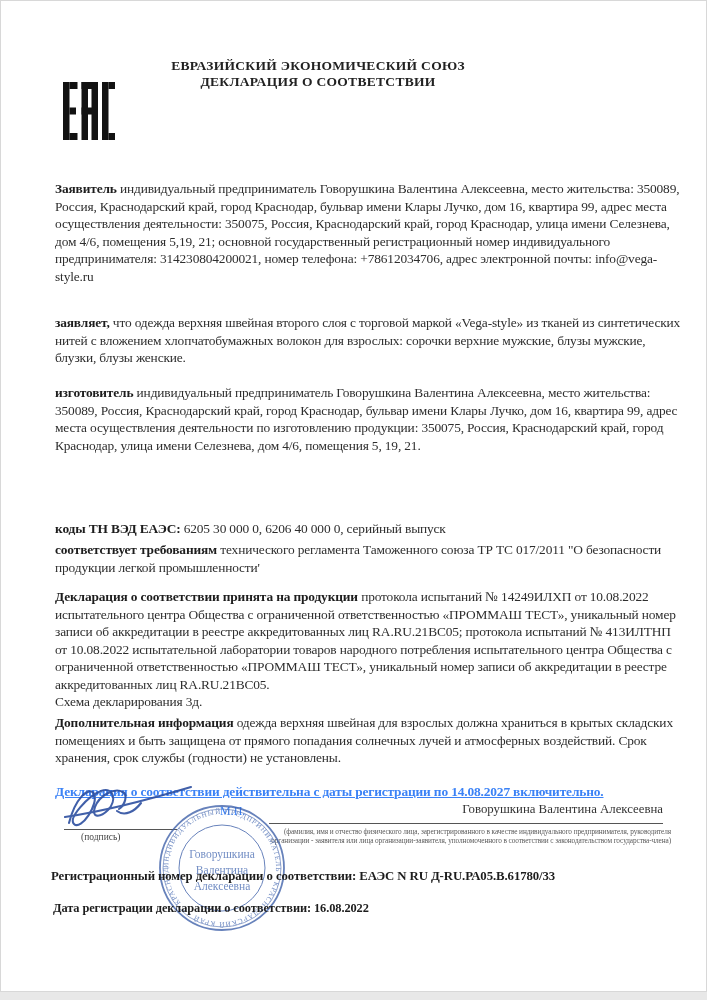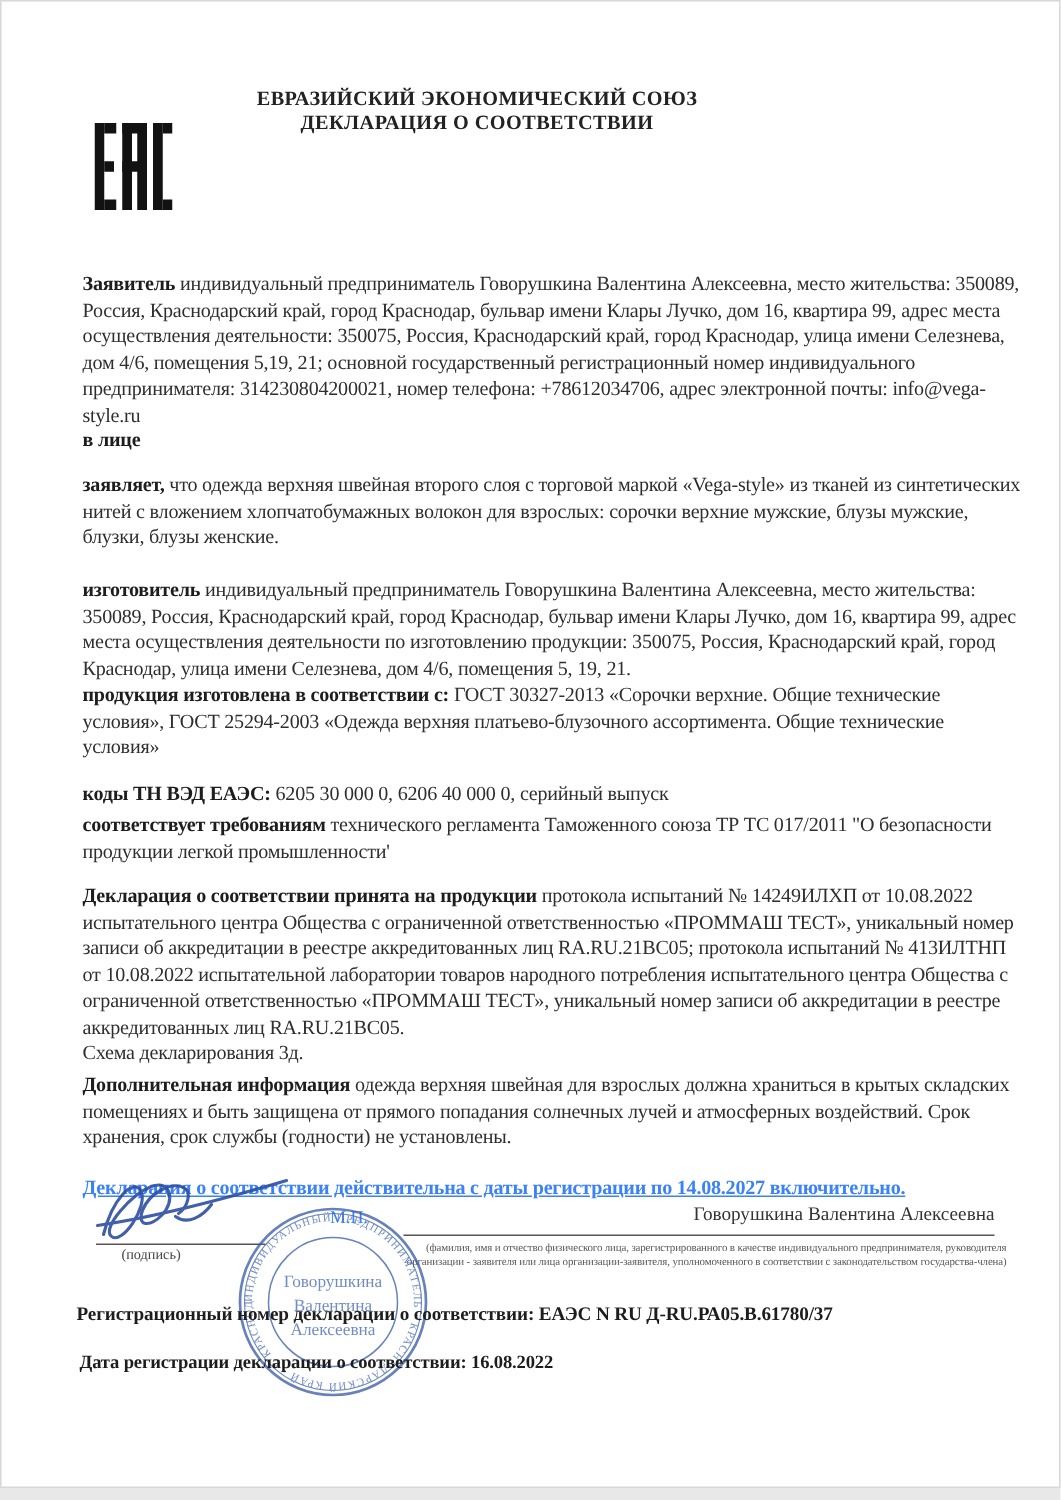--- a/index.html
+++ b/index.html
@@ -50,38 +50,31 @@
   <div class="abs title">
     <div>ЕВРАЗИЙСКИЙ ЭКОНОМИЧЕСКИЙ СОЮЗ</div>
     <div>ДЕКЛАРАЦИЯ О СООТВЕТСТВИИ</div>
   </div>
 
   <p class="abs para w-main" style="top:163px">
     <b>Заявитель</b>
     <span>индивидуальный предприниматель Говорушкина Валентина Алексеевна, место жительства: 350089, Россия, Краснодарский край, город Краснодар, бульвар имени Клары Лучко, дом 16, квартира 99, адрес места осуществления деятельности: 350075, Россия, Краснодарский край, город Краснодар, улица имени Селезнева, дом 4/6, помещения 5,19, 21; основной государственный регистрационный номер индивидуального предпринимателя: 314230804200021,  номер телефона: +78612034706, адрес электронной почты: info@vega-style.ru</span>
   </p>
 
-  <p class="abs para w-main" style="top:267px">
-    <b>в лице</b>
-  </p>
 
   <p class="abs para w-main" style="top:297px">
     <b>заявляет,</b>
     <span>что одежда верхняя швейная второго слоя с торговой маркой «Vega-style» из тканей из синтетических нитей с вложением хлопчатобумажных волокон для взрослых: сорочки верхние мужские, блузы мужские, блузки, блузы женские.</span>
   </p>
 
   <p class="abs para w-main" style="top:367px">
     <b>изготовитель</b>
     <span>индивидуальный предприниматель Говорушкина Валентина Алексеевна, место жительства: 350089, Россия, Краснодарский край, город Краснодар, бульвар имени Клары Лучко, дом 16, квартира 99, адрес места осуществления деятельности по изготовлению продукции: 350075, Россия, Краснодарский край, город Краснодар, улица имени Селезнева, дом 4/6, помещения 5, 19, 21.</span>
   </p>
 
-  <p class="abs para w-main" style="top:437px">
-    <b>продукция изготовлена в соответствии с:</b>
-    <span>ГОСТ 30327-2013 «Сорочки верхние. Общие технические условия», ГОСТ 25294-2003 «Одежда верхняя платьево-блузочного ассортимента. Общие технические условия»</span>
-  </p>
 
   <p class="abs para w-main" style="top:503px">
     <b>коды ТН ВЭД ЕАЭС:</b>
     <span>6205 30 000 0, 6206 40 000 0, серийный выпуск</span>
   </p>
 
   <p class="abs para w-main" style="top:524px">
     <b>соответствует требованиям</b>
     <span>технического регламента Таможенного союза ТР ТС 017/2011 "О безопасности продукции легкой промышленности'</span>
   </p>
@@ -127,21 +120,21 @@
     </text>
     <g fill="#4a6db3" text-anchor="middle" font-size="11.5" font-family="Liberation Serif, DejaVu Serif, serif">
       <text x="66" y="56">Говорушкина</text>
       <text x="66" y="72">Валентина</text>
       <text x="66" y="88">Алексеевна</text>
     </g>
   </svg>
 
   <p class="abs regline" style="left:50px;top:868px;width:630px;margin:0">
     <span>Регистрационный номер декларации о соответствии:</span>
-    <span>ЕАЭС N RU Д-RU.РА05.В.61780/37</span>
+    <span>ЕАЭС N RU Д-RU.РА05.В.61780/33</span>
   </p>
 
   <p class="abs regline" style="left:52px;top:900px;width:630px;margin:0;font-size:12.4px">
     <span>Дата регистрации декларации о соответствии:</span>
     <span>16.08.2022</span>
   </p>
 
 </div>
 
 </body></html>

